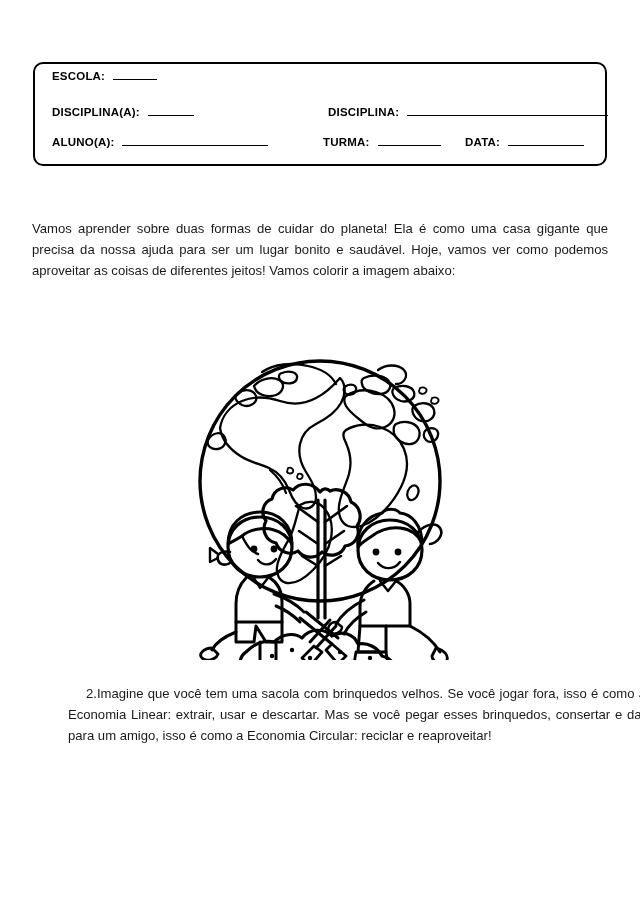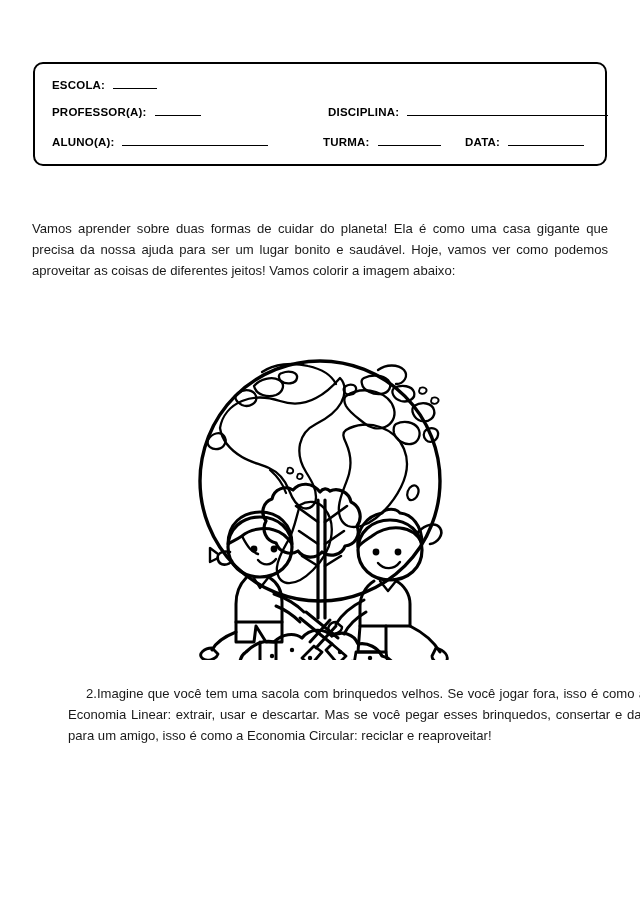--- a/index.html
+++ b/index.html
@@ -27,21 +27,21 @@
     border-radius: 10px;
     box-sizing: border-box;
     background: #ffffff;
   }
   .field-row {
     position: absolute;
     display: flex;
     align-items: baseline;
     white-space: nowrap;
   }
-  .row-1 { left: 17px; top: 13px; }
+  .row-1 { left: 17px; top: 4px; }
   .row-2 { left: 17px; top: 40px; }
   .row-2b { left: 293px; top: 40px; }
   .row-3 { left: 17px; top: 70px; }
   .row-3b { left: 288px; top: 70px; }
   .row-3c { left: 430px; top: 70px; }
 
   .field-label {
     font-size: 11.5px;
     font-weight: bold;
     letter-spacing: 0.2px;
@@ -100,21 +100,21 @@
 <body>
 
 <div class="id-box">
 
   <div class="field-row row-1">
     <span class="field-label">ESCOLA:</span>
     <span class="field-line line-xs"></span>
   </div>
 
   <div class="field-row row-2">
-    <span class="field-label">PROFESSOR(A):</span>
+    <span class="field-label">DISCIPLINA(A):</span>
     <span class="field-line line-sm"></span>
   </div>
 
   <div class="field-row row-3">
     <span class="field-label">ALUNO(A):</span>
     <span class="field-line line-lg"></span>
   </div>
 
   <div class="field-row row-2b">
     <span class="field-label">DISCIPLINA:</span>

